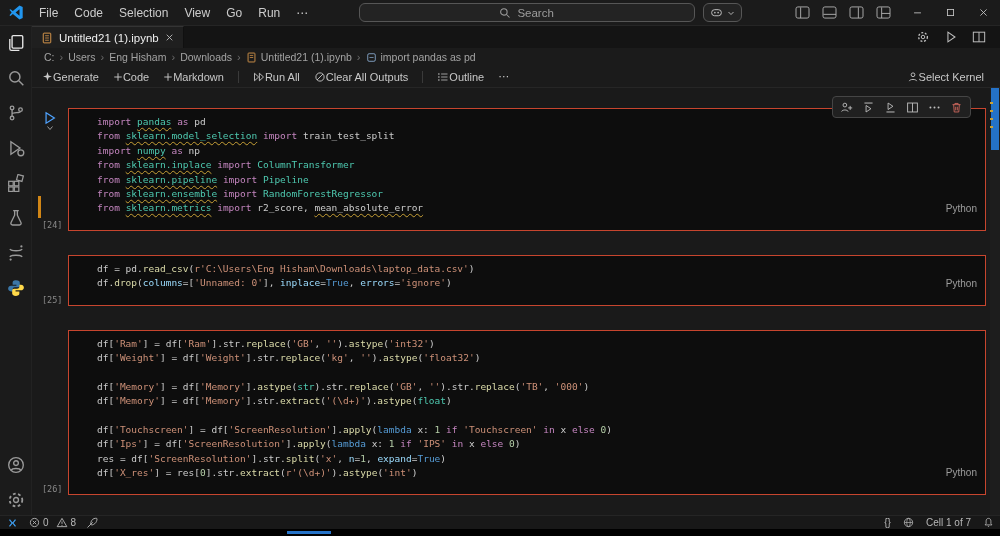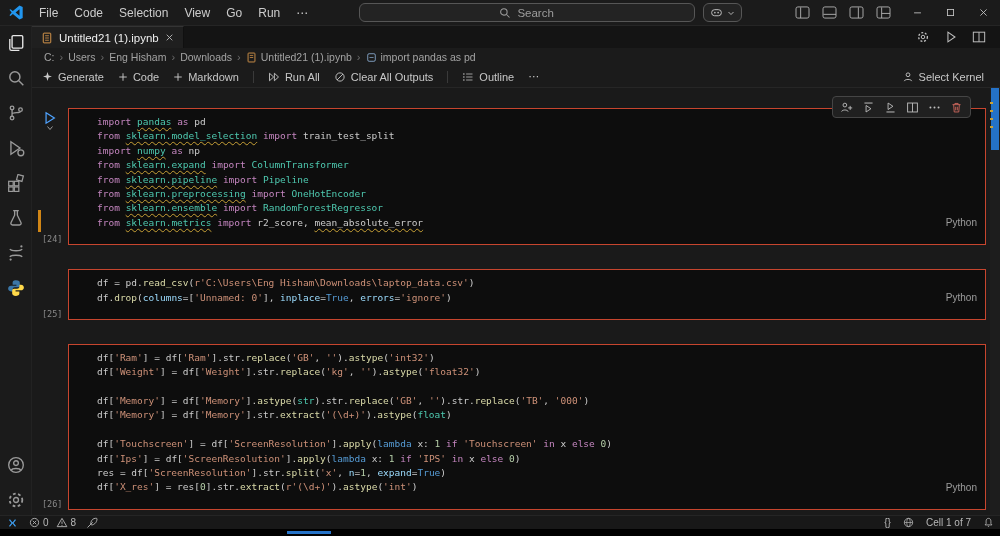--- a/index.html
+++ b/index.html
@@ -34,21 +34,21 @@
 
   
   .breadcrumbs{position:absolute;left:32px;top:48px;right:0;height:18px;background:#1b1b1b;
     display:flex;align-items:center;padding-left:12px;gap:3px}
   .bc-item{font-size:10.5px;color:#a3a3a3;white-space:nowrap;display:flex;align-items:center;gap:4px}
   .bc-sep{font-size:11px;color:#6c6c6c;padding:0 2px}
 
   
   .nbtoolbar{position:absolute;left:32px;top:66px;right:0;height:22px;background:#1b1b1b;
     border-bottom:1px solid #262626;display:flex;align-items:center;padding:0 10px;gap:14px}
-  .tb-item{display:flex;align-items:center;gap:5px;font-size:11px;color:#c8c8c8;white-space:nowrap}
+  .tb-item{display:flex;align-items:center;font-size:11px;color:#c8c8c8;white-space:nowrap}
   .tb-sep{width:1px;height:12px;background:#3a3a3a}
   .tb-right{margin-left:auto;display:flex;align-items:center;gap:6px;padding-right:6px}
 
   
   .activitybar{position:absolute;left:0;top:26px;bottom:21px;width:32px;background:#1b1b1b;
     border-right:1px solid #222222;display:flex;flex-direction:column;align-items:center;
     padding:8px 0 6px 0;gap:17px}
   .act{color:#9a9a9a}
   .act.active{color:#e7e7e7}
   .act-spacer{margin-top:auto}
@@ -410,23 +410,22 @@
       </span>
     </span>
   </div>
 
   <div class="editor">
     <div class="cells">
         <div class="cell">
           <div class="code-line"><span class="tk-k">import</span><span class="tk-d"> </span><span class="tk-m">pandas</span><span class="tk-d"> </span><span class="tk-k">as</span><span class="tk-d"> pd</span></div>
           <div class="code-line"><span class="tk-k">from</span><span class="tk-d"> </span><span class="tk-m">sklearn.model_selection</span><span class="tk-d"> </span><span class="tk-k">import</span><span class="tk-d"> train_test_split</span></div>
           <div class="code-line"><span class="tk-k">import</span><span class="tk-d"> </span><span class="tk-m">numpy</span><span class="tk-d"> </span><span class="tk-k">as</span><span class="tk-d"> np</span></div>
-          <div class="code-line"><span class="tk-k">from</span><span class="tk-d"> </span><span class="tk-m">sklearn.expand</span><span class="tk-d"> </span><span class="tk-k">import</span><span class="tk-d"> </span><span class="tk-c">ColumnTransformer</span></div>
+          <div class="code-line"><span class="tk-k">from</span><span class="tk-d"> </span><span class="tk-m">sklearn.inplace</span><span class="tk-d"> </span><span class="tk-k">import</span><span class="tk-d"> </span><span class="tk-c">ColumnTransformer</span></div>
           <div class="code-line"><span class="tk-k">from</span><span class="tk-d"> </span><span class="tk-m">sklearn.pipeline</span><span class="tk-d"> </span><span class="tk-k">import</span><span class="tk-d"> </span><span class="tk-c">Pipeline</span></div>
-          <div class="code-line"><span class="tk-k">from</span><span class="tk-d"> </span><span class="tk-m">sklearn.preprocessing</span><span class="tk-d"> </span><span class="tk-k">import</span><span class="tk-d"> </span><span class="tk-c">OneHotEncoder</span></div>
           <div class="code-line"><span class="tk-k">from</span><span class="tk-d"> </span><span class="tk-m">sklearn.ensemble</span><span class="tk-d"> </span><span class="tk-k">import</span><span class="tk-d"> </span><span class="tk-c">RandomForestRegressor</span></div>
           <div class="code-line"><span class="tk-k">from</span><span class="tk-d"> </span><span class="tk-m">sklearn.metrics</span><span class="tk-d"> </span><span class="tk-k">import</span><span class="tk-d"> r2_score, </span><span class="tk-u">mean_absolute_error</span></div>
           <span class="exec">[24]</span>
           <span class="lang">Python</span>
           <div class="cell-toolbar">
             <span>
               <svg width="13" height="13" viewBox="0 0 16 16">
                 <circle cx="6" cy="5" r="2.3" fill="none" stroke="#c0c0c0" stroke-width="1.1"></circle>
                 <path d="M2 13 C2.6 10.4 9.4 10.4 10 13" fill="none" stroke="#c0c0c0" stroke-width="1.1"></path>
                 <path d="M12.5 6 V11 M10 8.5 H15" stroke="#c0c0c0" stroke-width="1.1"></path>

